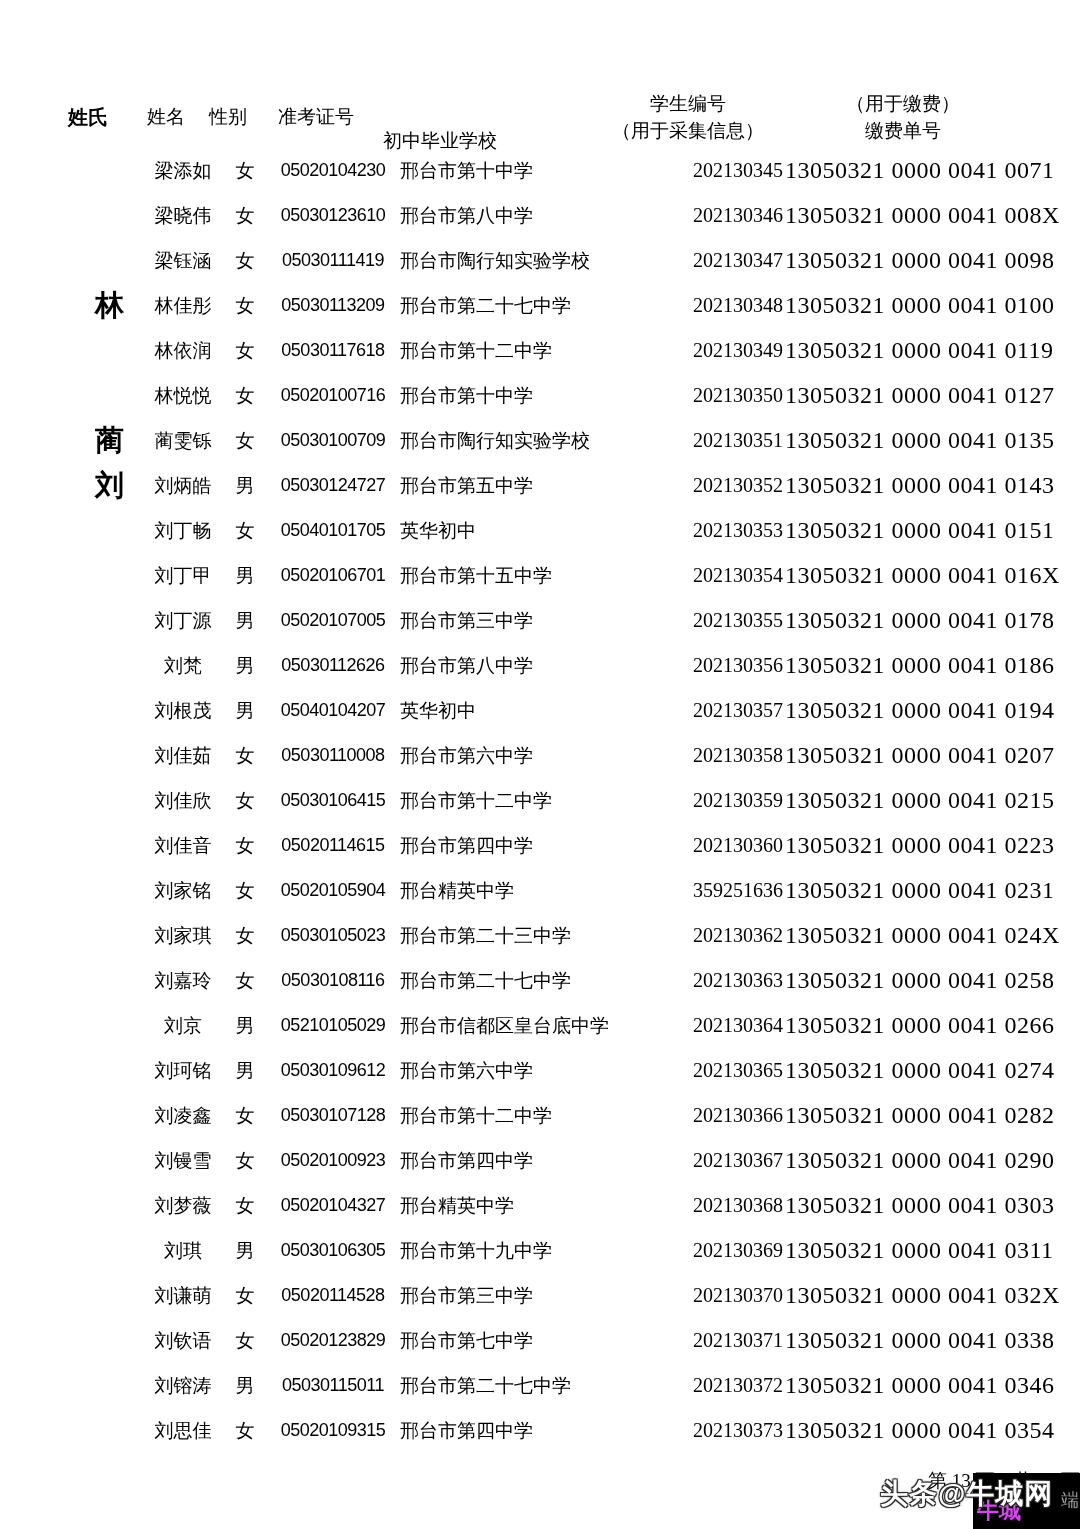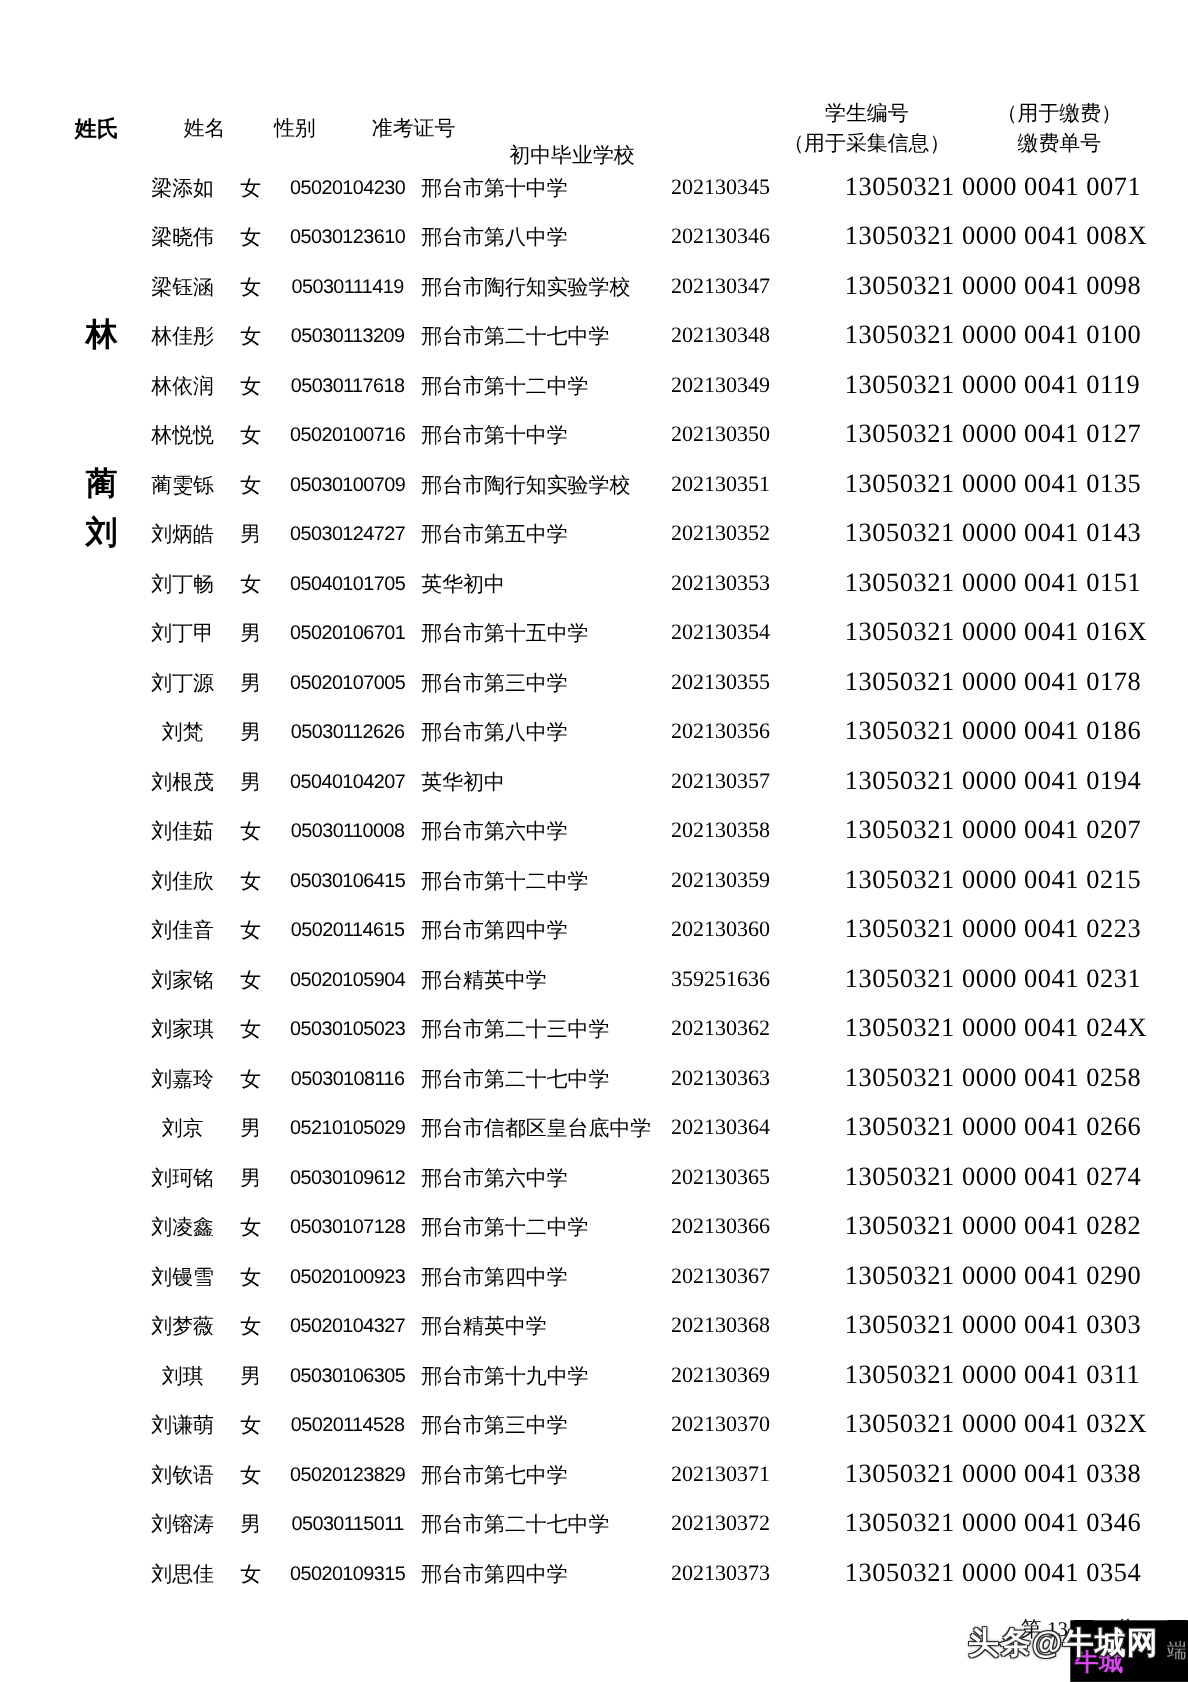--- a/index.html
+++ b/index.html
@@ -14,44 +14,43 @@
   .grid-row {
     display: grid;
     grid-template-columns: 130px 72px 52px 124px 232px 156px 1fr;
     align-items: center;
   }
   
   .table-header {
     position: absolute; top: 80px; left: 0; right: 0; height: 58px;
     font-family: "Liberation Serif", serif;
     font-size: 19px;
-    gap: 20px;
   }
   .h-surname {
     font-family: "Liberation Sans", sans-serif;
     font-weight: bold; font-size: 20px;
     padding-left: 68px;
   }
   .h-center { text-align: center; }
   .h-school { padding-left: 5px; margin-top: 48px; }
   .h-two { text-align: center; line-height: 27px; }
   .h-payment { padding-right: 40px; }
   
   .rows { position: absolute; top: 148px; left: 0; right: 0; }
-  .row { height: 45px; }
+  .row { height: 45px; margin-left: 17px; }
   .c-group {
     font-size: 29px; font-weight: bold;
     padding-left: 78px; line-height: 45px;
   }
   .c-name   { text-align: center; font-size: 19px; }
   .c-gender { text-align: center; font-size: 19px; }
   .c-exam   { text-align: center; font-size: 18px; letter-spacing: -0.5px; }
   .c-school { padding-left: 5px; font-size: 19px; }
   .c-student {
-    text-align: left;
+    text-align: right;
     font-family: "Liberation Serif", serif; font-size: 20px;
   }
   .c-payment {
     font-family: "Liberation Serif", serif; font-size: 24px;
     letter-spacing: 0.5px; padding-left: 2px;
   }
   
   .footer {
     position: absolute; top: 1468px; left: 0; width: 100%;
     text-align: right;

